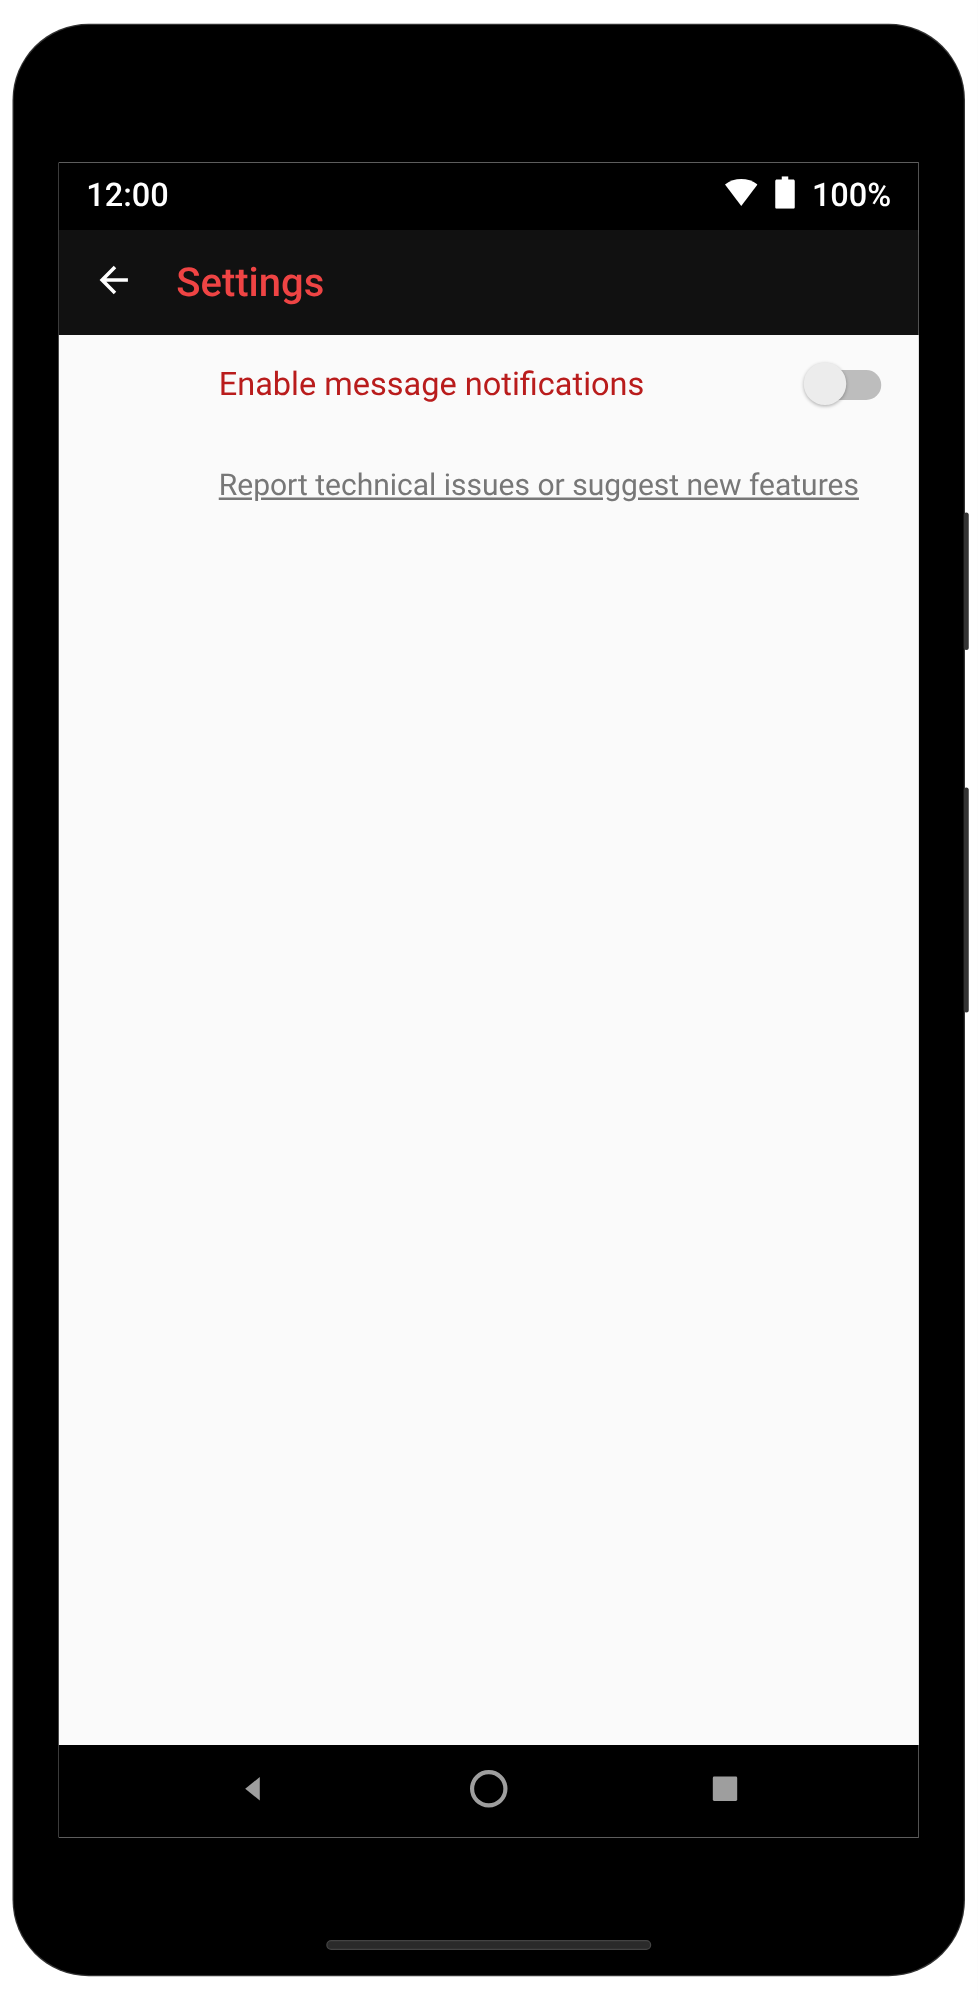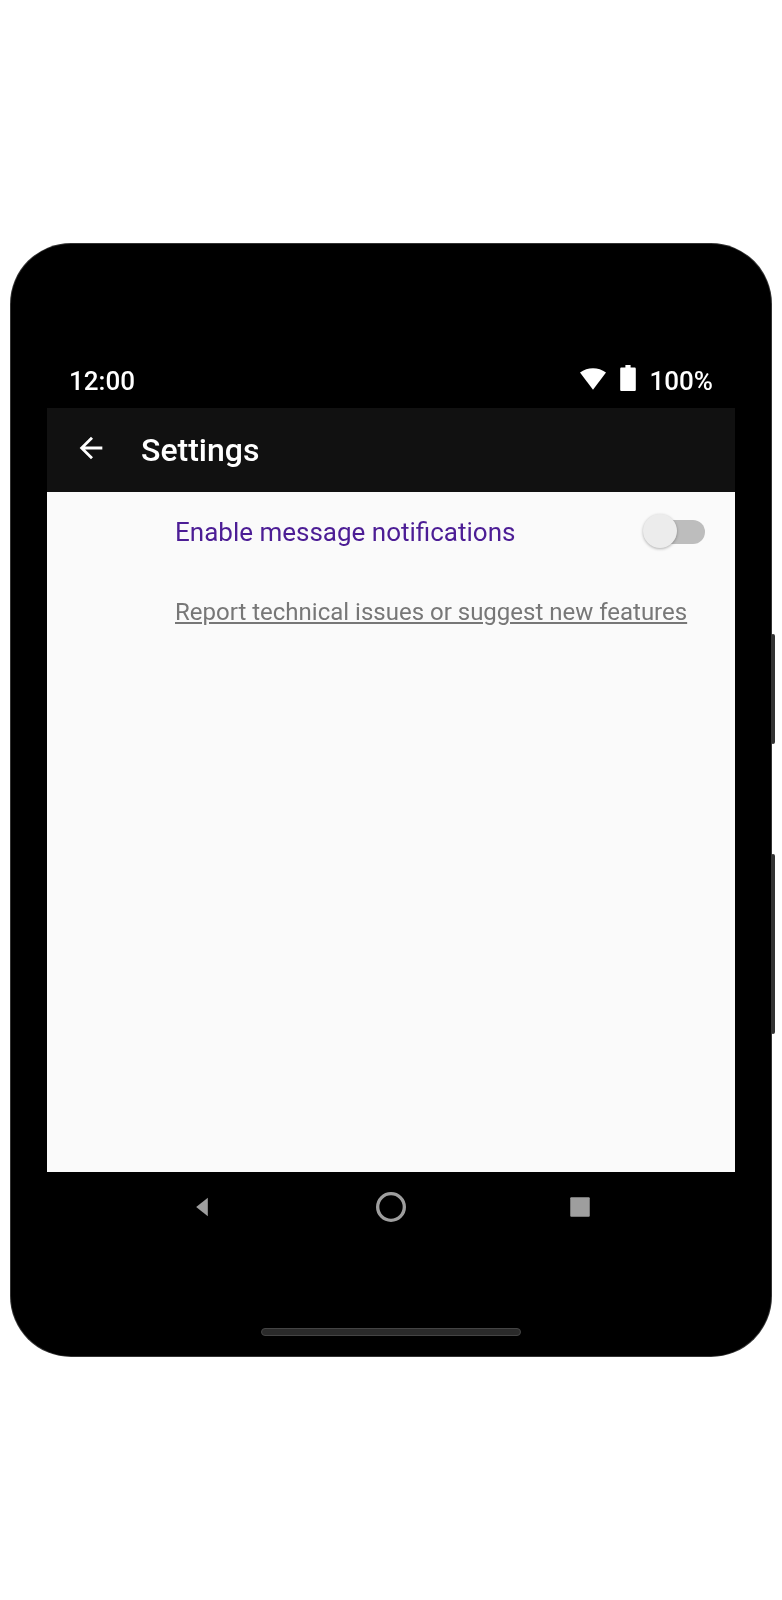--- a/index.html
+++ b/index.html
@@ -11,21 +11,21 @@
       background: #ffffff;
       font-family: Roboto, "Helvetica Neue", Arial, sans-serif;
       width: 782px;
       height: 1600px;
       display: flex;
       align-items: center;
       justify-content: center;
     }
     .phone-frame {
       width: 760px;
-      height: 1112px;
+      height: 1560px;
       background: #000000;
       border-radius: 60px;
       padding: 18px;
       position: relative;
       box-shadow: 0 0 0 1px #333;
     }
     .phone-inner {
       width: 100%;
       height: 100%;
       background: #000000;
@@ -101,21 +101,21 @@
       height: 48px;
       display: flex;
       align-items: center;
       justify-content: center;
       cursor: pointer;
       margin-right: 26px;
     }
     .app-title {
       font-size: 32px;
       font-weight: 500;
-      color: #ffffff;
+      color: #ef4444;
     }
     .content {
       flex: 1;
       background: #fafafa;
       overflow-y: auto;
     }
     .list-item {
       padding: 22px 30px 22px 128px;
       display: flex;
       align-items: center;
@@ -123,21 +123,21 @@
       cursor: pointer;
       min-height: 76px;
     }
     .list-item-texts {
       display: flex;
       flex-direction: column;
       flex: 1;
     }
     .list-item-title {
       font-size: 26px;
-      color: #4c1d95;
+      color: #b91c1c;
       line-height: 1.4;
     }
     .list-item-subtitle {
       font-size: 24px;
       color: #777777;
       line-height: 1.4;
       margin-top: 2px;
       text-decoration: underline;
     }
     .switch {

